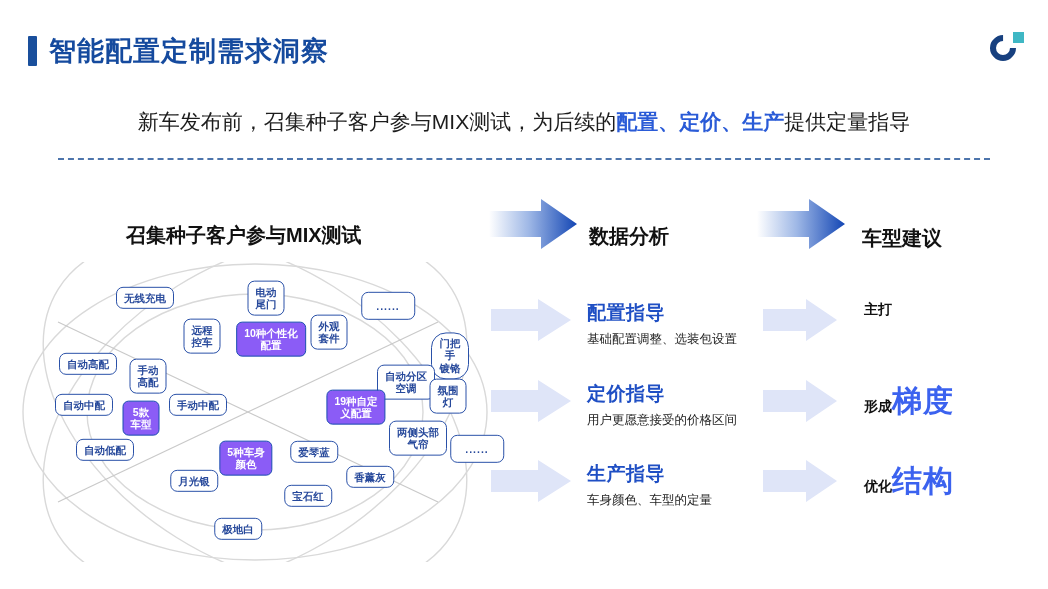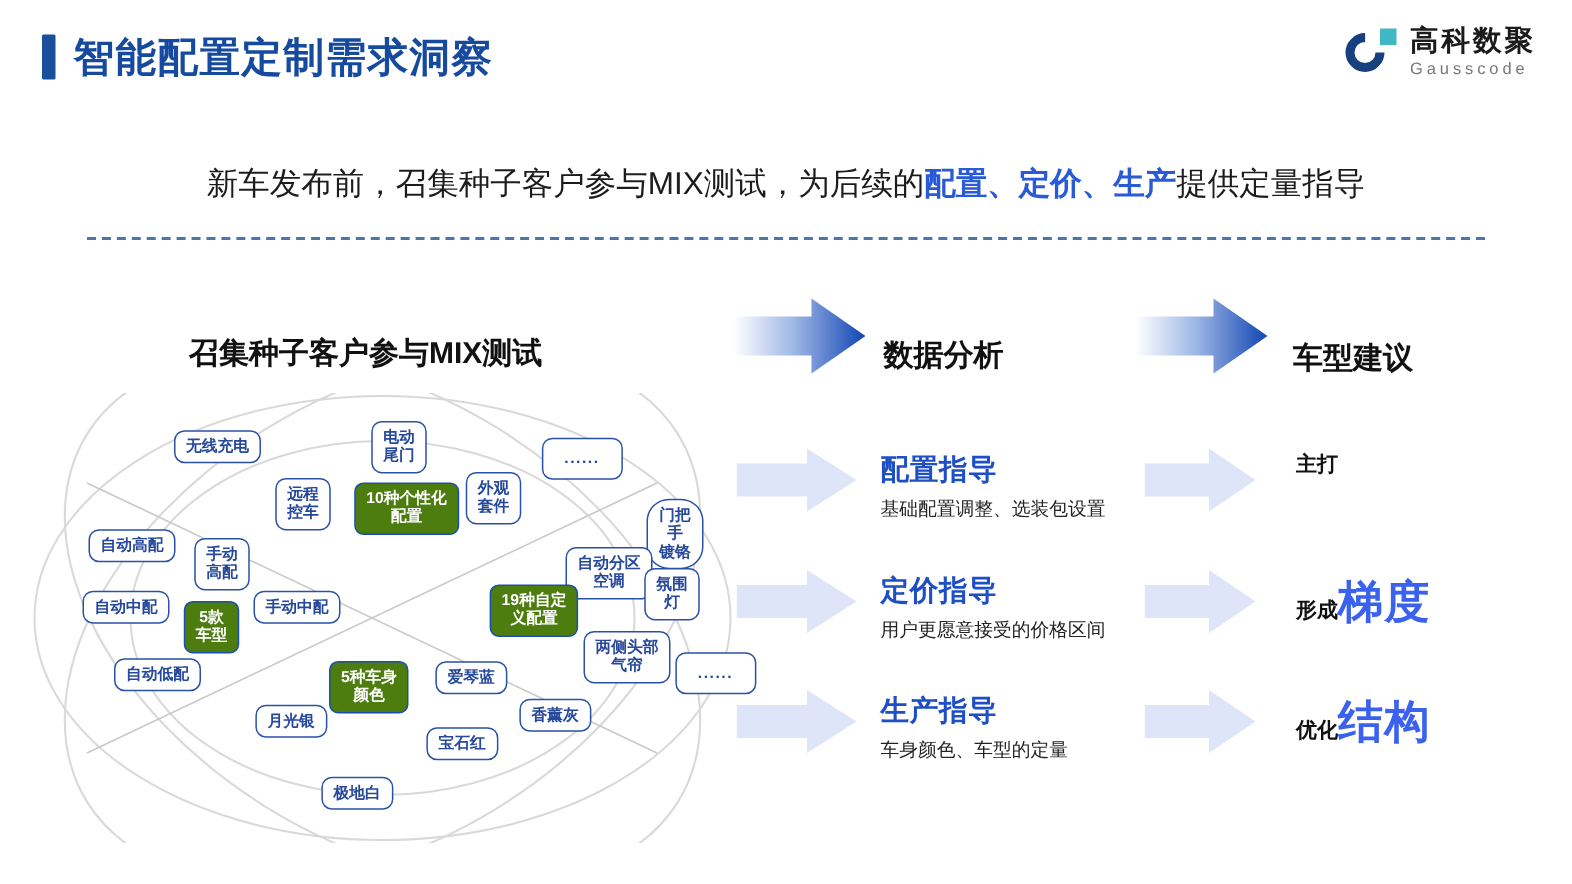--- a/index.html
+++ b/index.html
@@ -4,21 +4,21 @@
 <style>
   * { margin:0; padding:0; box-sizing:border-box; }
   html,body{ background:#ffffff; }
   body{
     width:1048px; height:589px; position:relative; overflow:hidden;
     font-family:"Liberation Sans","DejaVu Sans",sans-serif;
     color:#222;
   }
 
   
-  .header{ position:absolute; left:0; top:0; width:1048px; height:78px; }
+  .header{ position:absolute; left:0; top:13px; width:1048px; height:78px; }
   .title-wrap{ position:absolute; left:28px; top:20px; display:flex; align-items:center; gap:12px; }
   .title-bar{ width:9px; height:30px; background:#1a4f9c; border-radius:1px; }
   .title-text{ font-size:27px; font-weight:bold; color:#154a9e; letter-spacing:1px; white-space:nowrap; }
 
   .logo{ position:absolute; right:24px; top:18px; display:flex; align-items:center; gap:9px; }
   .logo-mark{ position:relative; width:34px; height:34px; }
   .logo-c{ position:absolute; left:0; top:4px; width:26px; height:26px; border:6px solid #17407f; border-radius:50%;
            border-right-color:transparent; transform:rotate(-45deg); }
   .logo-sq{ position:absolute; right:0; top:1px; width:11px; height:11px; background:#3fb7c4; }
   .logo-txt{ display:flex; flex-direction:column; line-height:1; }
@@ -56,42 +56,38 @@
 
   
   .diagram{ position:absolute; left:18px; top:262px; width:470px; height:300px; }
   .diagram svg.orbits{ position:absolute; left:0; top:0; }
 
   .node{ position:absolute; transform:translate(-50%,-50%);
          border:1.6px solid #2a51a8; border-radius:7px; background:#ffffff;
          color:#27499b; font-size:10.5px; font-weight:bold; line-height:1.18;
          text-align:center; padding:4px 7px; white-space:pre-line; }
   .node.dots{ color:#27499b; letter-spacing:1px; font-weight:bold; padding:7px 14px; }
-  .node.filled{ background:#4d7c0f; border-color:#1a4fb0; color:#ffffff; border-radius:6px; }
+  .node.filled{ background:#8b5cf6; border-color:#1a4fb0; color:#ffffff; border-radius:6px; }
   .core{ position:absolute; transform:translate(-50%,-50%); width:72px; height:72px; border-radius:50%;
          background:#1656bd; color:#fff; font-size:11.5px; font-weight:bold; line-height:1.3;
          display:flex; align-items:center; justify-content:center; text-align:center; white-space:pre-line; }
 </style>
 </head>
 <body>
 
 <div class="header">
   <div class="title-wrap">
     <div class="title-bar"></div>
     <div class="title-text">智能配置定制需求洞察</div>
   </div>
 
   <div class="logo">
     <div class="logo-mark">
       <div class="logo-c"></div>
       <div class="logo-sq"></div>
-    </div>
-    <div class="logo-txt">
-      <div class="logo-cn">高科数聚</div>
-      <div class="logo-en">Gausscode</div>
     </div>
   </div>
 </div>
 
 <div class="subtitle"><span>新车发布前，召集种子客户参与MIX测试，为后续的</span><span class="hl">配置、定价、生产</span><span>提供定量指导</span></div>
 <div class="divider"></div>
 
 <div class="col-head" id="head-left">召集种子客户参与MIX测试</div>
 <div class="col-head" id="head-mid">数据分析</div>
 <div class="col-head" id="head-right">车型建议</div>

